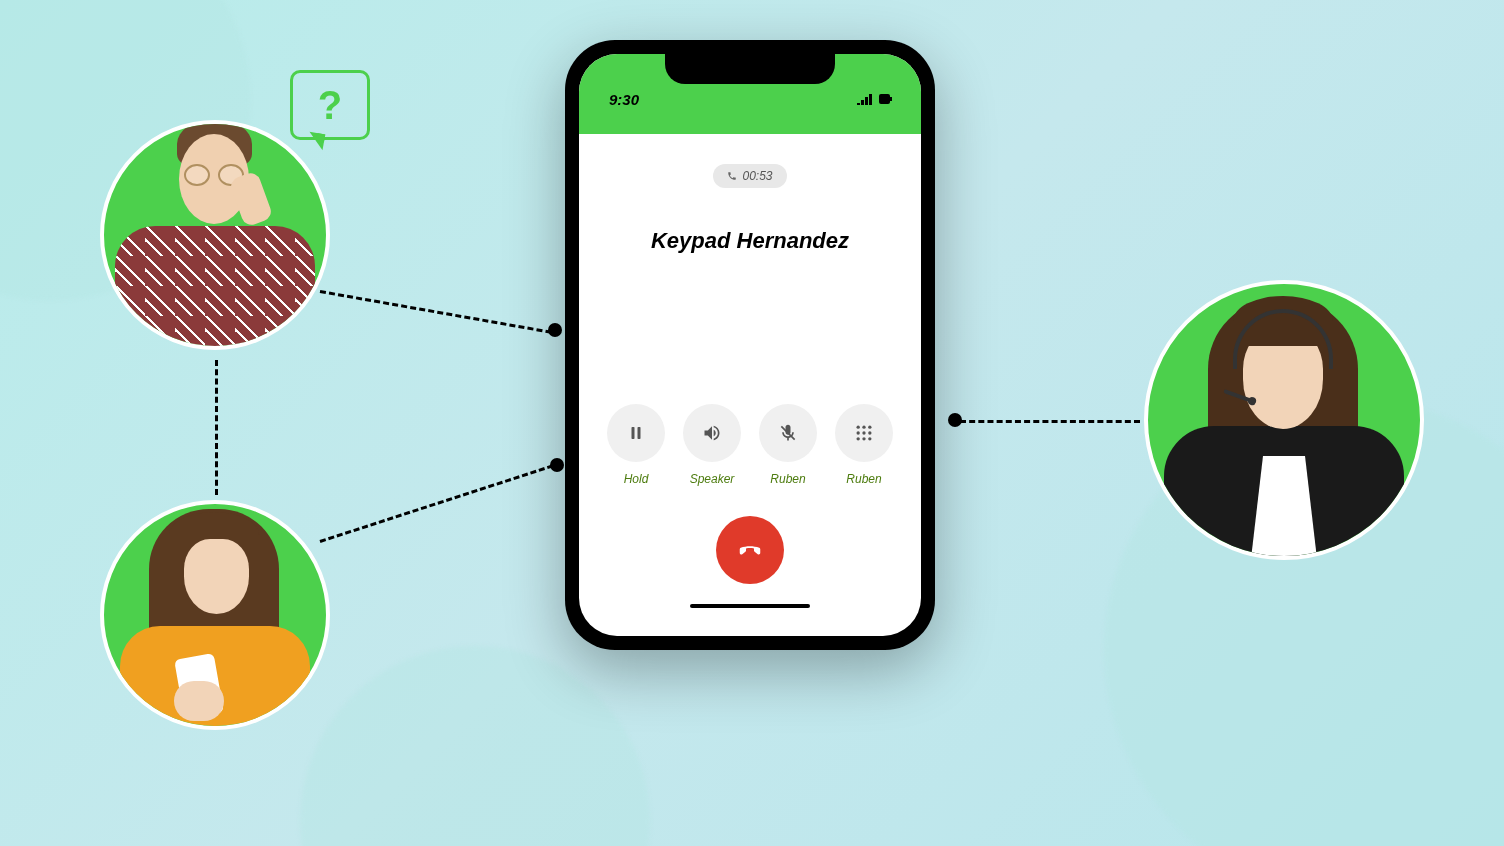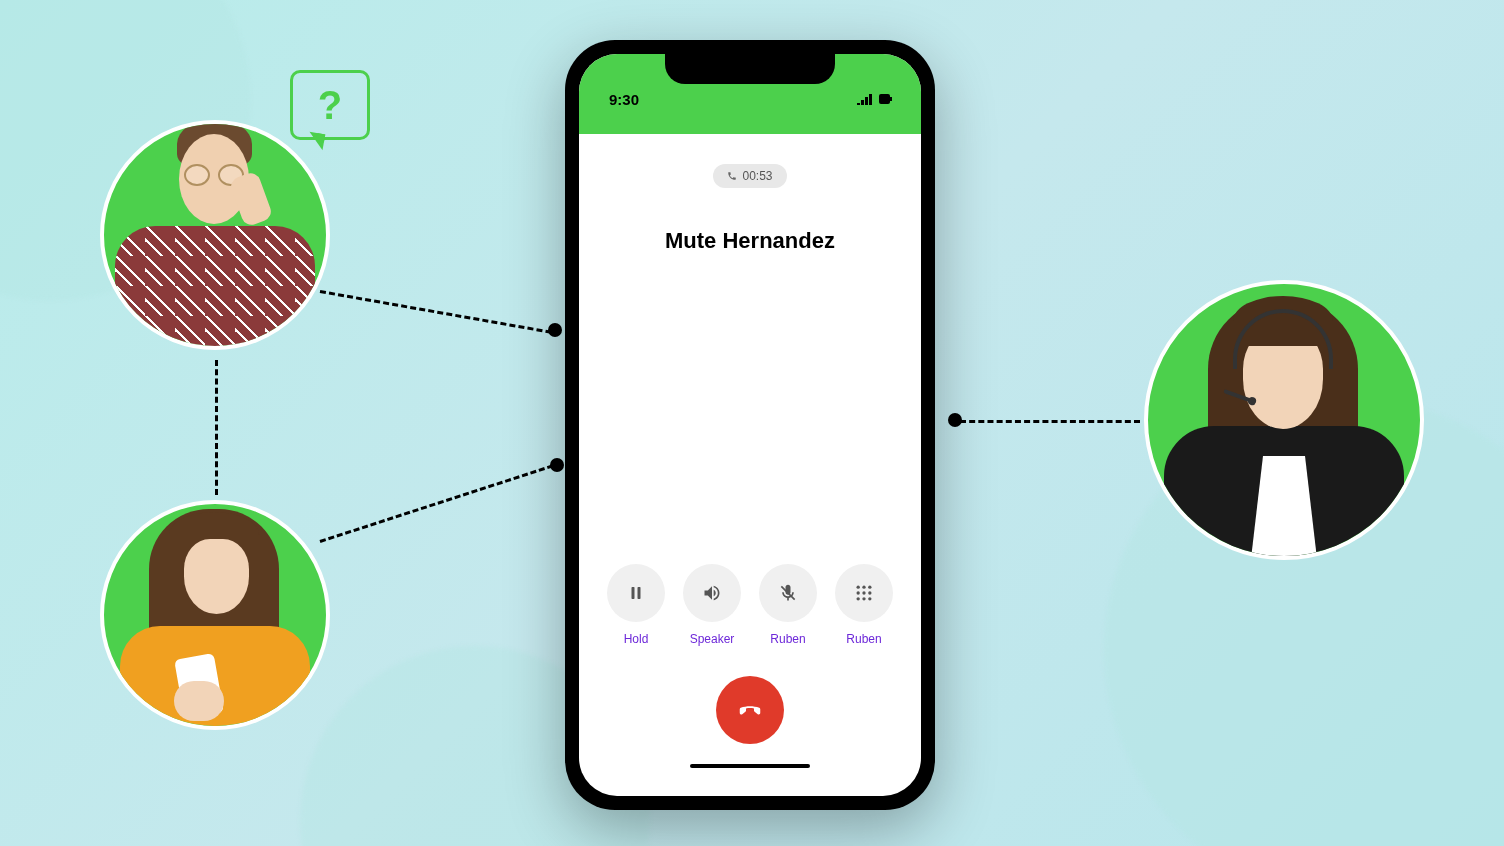--- a/index.html
+++ b/index.html
@@ -123,25 +123,26 @@
     background: #000;
     border-radius: 50%;
   }
 
   
   .phone-frame {
     position: absolute;
     left: 565px;
     top: 40px;
     width: 370px;
-    height: 770px;
+    height: 610px;
     background: #000;
     border-radius: 50px;
     padding: 14px;
     box-shadow: 0 20px 60px rgba(0,0,0,0.3);
+    font-style: italic;
   }
   .phone-screen {
     width: 100%;
     height: 100%;
     background: #fff;
     border-radius: 38px;
     overflow: hidden;
     position: relative;
   }
   .notch {
@@ -228,21 +229,21 @@
     height: 58px;
     border-radius: 50%;
     background: #f0f0f0;
     display: flex;
     align-items: center;
     justify-content: center;
     cursor: pointer;
   }
   .action-label {
     font-size: 12px;
-    color: #6d28d9;
+    color: #4d7c0f;
     font-weight: 500;
   }
   .hangup {
     width: 68px;
     height: 68px;
     border-radius: 50%;
     background: #e03a2a;
     display: flex;
     align-items: center;
     justify-content: center;
@@ -332,21 +333,21 @@
 
     <div class="call-body">
       <div class="timer-pill">
         <svg width="10" height="10" viewBox="0 0 24 24">
             <path d="M6.6 10.8c1.4 2.8 3.8 5.1 6.6 6.6l2.2-2.2c.3-.3.7-.4 1-.2 1.1.4 2.4.6 3.6.6.6 0 1 .4 1 1V20c0 .6-.4 1-1 1C10.6 21 3 13.4 3 4c0-.6.4-1 1-1h3.5c.6 0 1 .4 1 1 0 1.2.2 2.5.6 3.6.1.4 0 .8-.2 1l-2.3 2.2z" fill="#666"></path>
           </svg>
         <span>00:53</span>
       </div>
 
 
-      <div class="caller-name">Mute Hernandez</div>
+      <div class="caller-name">Keypad Hernandez</div>
 
       <div class="call-actions">
         <div class="action">
           <div class="action-btn">
             <svg width="18" height="18" viewBox="0 0 24 24">
                 <rect x="6" y="4" width="4" height="16" rx="1" fill="#555"></rect>
                 <rect x="14" y="4" width="4" height="16" rx="1" fill="#555"></rect>
               </svg>
           </div>
           <span class="action-label">Hold</span>

